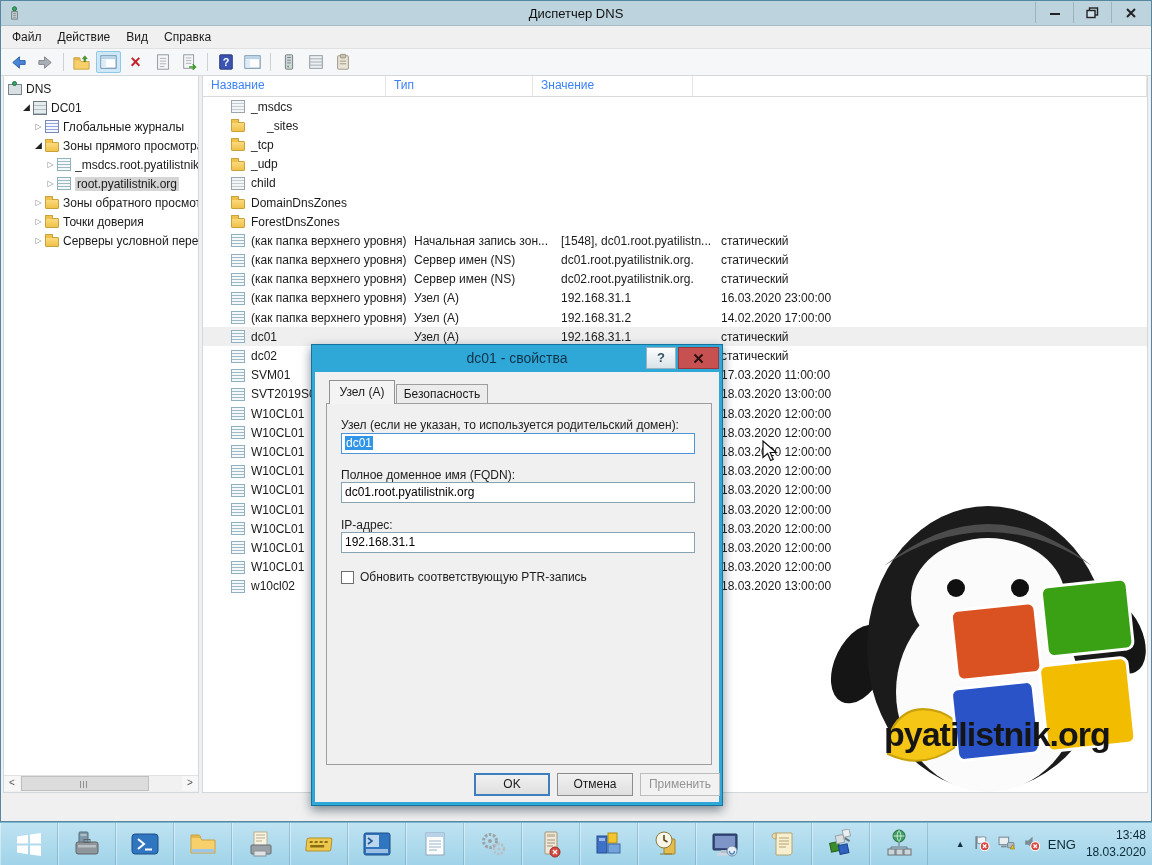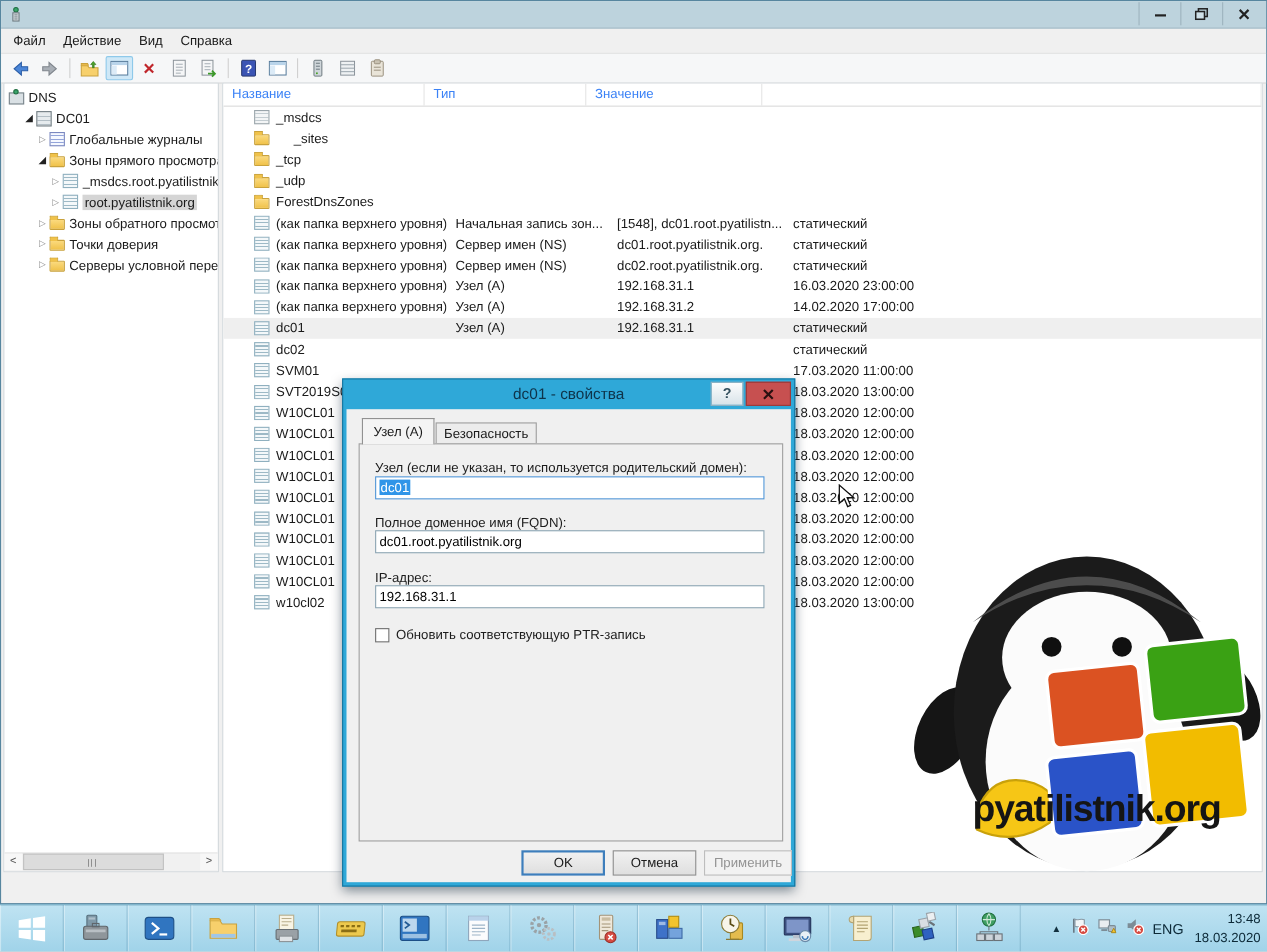--- a/index.html
+++ b/index.html
@@ -122,20 +122,21 @@
   <div class="win">
 
     <div class="titlebar">
       <span class="appicon">
         <svg viewBox="0 0 16 16" width="15" height="15">
             <circle cx="8" cy="3" r="2.2" fill="#3aa56a" stroke="#1f6e42"></circle>
             <rect x="5" y="6" width="6" height="8" fill="#cfd6da" stroke="#6d797f"></rect>
             <path d="M6.5 8h3M6.5 10h3M6.5 12h3" stroke="#6d797f" stroke-width="0.8"></path>
           </svg>
       </span>
+      <div class="title">Диспетчер DNS</div>
       <div class="winbtns">
         <div class="winbtn">
             <svg width="12" height="12">
               <rect x="1" y="6" width="10" height="2" fill="#222"></rect>
             </svg>
           </div>
         <div class="winbtn">
             <svg width="13" height="12" viewBox="0 0 13 12">
               <rect x="3.5" y="1" width="8" height="7" fill="none" stroke="#222" stroke-width="1.4"></rect>
               <rect x="1" y="3.5" width="8" height="7" fill="#cfe0e8" stroke="#222" stroke-width="1.4"></rect>
@@ -322,20 +323,38 @@
               <span>_tcp</span>
             </div>
             <div class="cell" style="width: 147px;"></div>
             <div class="cell" style="width: 160px;"></div>
             <div class="cell" style="width: 250px;"></div>
           </div>
           <div class="list-row">
             <div class="cell" style="width: 183px;">
               <span class="ico ico-folder"></span>
               <span>_udp</span>
+            </div>
+            <div class="cell" style="width: 147px;"></div>
+            <div class="cell" style="width: 160px;"></div>
+            <div class="cell" style="width: 250px;"></div>
+          </div>
+          <div class="list-row">
+            <div class="cell" style="width: 183px;">
+              <span class="ico ico-zone-gray"></span>
+              <span>child</span>
+            </div>
+            <div class="cell" style="width: 147px;"></div>
+            <div class="cell" style="width: 160px;"></div>
+            <div class="cell" style="width: 250px;"></div>
+          </div>
+          <div class="list-row">
+            <div class="cell" style="width: 183px;">
+              <span class="ico ico-folder"></span>
+              <span>DomainDnsZones</span>
             </div>
             <div class="cell" style="width: 147px;"></div>
             <div class="cell" style="width: 160px;"></div>
             <div class="cell" style="width: 250px;"></div>
           </div>
           <div class="list-row">
             <div class="cell" style="width: 183px;">
               <span class="ico ico-folder"></span>
               <span>ForestDnsZones</span>
             </div>

